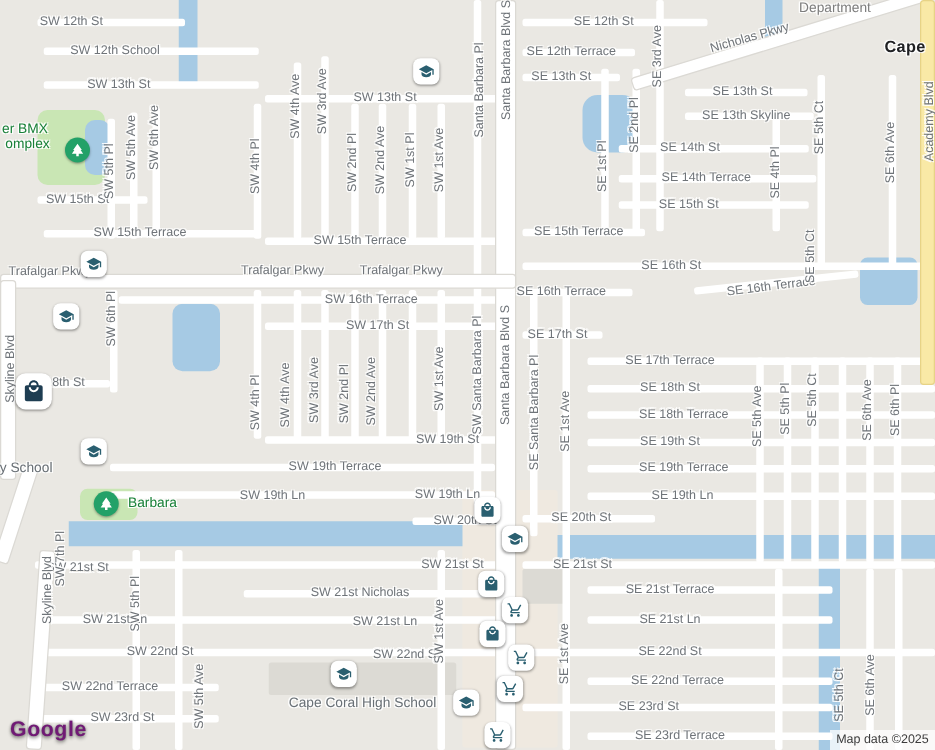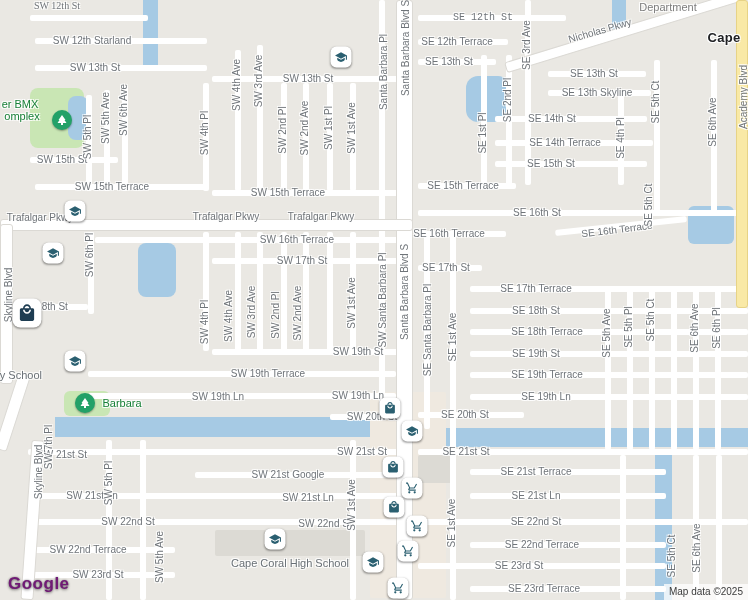--- a/index.html
+++ b/index.html
@@ -146,25 +146,25 @@
       <div class="road minor" style="left: 620px; top: 455px; width: 6px; height: 145px;"></div>
       <div class="road minor" style="left: 693px; top: 455px; width: 6px; height: 145px;"></div>
       <div class="road minor" style="left: 716px; top: 455px; width: 6px; height: 145px;"></div>
       <div class="road major" style="left: 396px; top: 0px; width: 17px; height: 600px;"></div>
       <div class="road major" style="left: 0px; top: 219px; width: 413px; height: 12px;"></div>
       <div class="road major" style="left: 500px; top: 24px; width: 262px; height: 11px; transform: rotate(-17deg);"></div>
       <div class="road yellow" style="left: 736px; top: 0px; width: 12px; height: 308px;"></div>
       <div class="road major" style="left: 0px; top: 224px; width: 13px; height: 160px;"></div>
       <div class="road major" style="left: 6px; top: 372px; width: 13px; height: 80px; transform: rotate(18deg);"></div>
       <div class="road major" style="left: 26px; top: 440px; width: 13px; height: 160px; transform: rotate(4deg);"></div>
-      <div class="lbl st" style="left: 57px; top: 6px; transform: translate(-50%, -50%) rotate(0deg); font-family: Liberation Serif, serif;">SW 12th St</div>
-      <div class="lbl st" style="left: 92px; top: 41px; transform: translate(-50%, -50%) rotate(0deg);">SW 12th Starland</div>
+      <div class="lbl st" style="left: 57px; top: 18px; transform: translate(-50%, -50%) rotate(0deg);">SW 12th St</div>
+      <div class="lbl st" style="left: 92px; top: 41px; transform: translate(-50%, -50%) rotate(0deg);">SW 12th School</div>
       <div class="lbl st" style="left: 95px; top: 68px; transform: translate(-50%, -50%) rotate(0deg);">SW 13th St</div>
       <div class="lbl st" style="left: 308px; top: 79px; transform: translate(-50%, -50%) rotate(0deg);">SW 13th St</div>
-      <div class="lbl st" style="left: 483px; top: 18px; transform: translate(-50%, -50%) rotate(0deg); font-family: Liberation Mono, monospace;">SE 12th St</div>
+      <div class="lbl st" style="left: 483px; top: 18px; transform: translate(-50%, -50%) rotate(0deg);">SE 12th St</div>
       <div class="lbl st" style="left: 457px; top: 42px; transform: translate(-50%, -50%) rotate(0deg);">SE 12th Terrace</div>
       <div class="lbl st" style="left: 449px; top: 62px; transform: translate(-50%, -50%) rotate(0deg);">SE 13th St</div>
       <div class="lbl st" style="left: 594px; top: 74px; transform: translate(-50%, -50%) rotate(0deg);">SE 13th St</div>
       <div class="lbl st" style="left: 597px; top: 93px; transform: translate(-50%, -50%) rotate(0deg);">SE 13th Skyline</div>
       <div class="lbl st" style="left: 552px; top: 119px; transform: translate(-50%, -50%) rotate(0deg);">SE 14th St</div>
       <div class="lbl st" style="left: 565px; top: 143px; transform: translate(-50%, -50%) rotate(0deg);">SE 14th Terrace</div>
       <div class="lbl st" style="left: 551px; top: 164px; transform: translate(-50%, -50%) rotate(0deg);">SE 15th St</div>
       <div class="lbl st" style="left: 62px; top: 160px; transform: translate(-50%, -50%) rotate(0deg);">SW 15th St</div>
       <div class="lbl st" style="left: 112px; top: 187px; transform: translate(-50%, -50%) rotate(0deg);">SW 15th Terrace</div>
       <div class="lbl st" style="left: 288px; top: 193px; transform: translate(-50%, -50%) rotate(0deg);">SW 15th Terrace</div>
@@ -187,21 +187,21 @@
       <div class="lbl st" style="left: 268px; top: 374px; transform: translate(-50%, -50%) rotate(0deg);">SW 19th Terrace</div>
       <div class="lbl st" style="left: 547px; top: 375px; transform: translate(-50%, -50%) rotate(0deg);">SE 19th Terrace</div>
       <div class="lbl st" style="left: 218px; top: 397px; transform: translate(-50%, -50%) rotate(0deg);">SW 19th Ln</div>
       <div class="lbl st" style="left: 358px; top: 396px; transform: translate(-50%, -50%) rotate(0deg);">SW 19th Ln</div>
       <div class="lbl st" style="left: 546px; top: 397px; transform: translate(-50%, -50%) rotate(0deg);">SE 19th Ln</div>
       <div class="lbl st" style="left: 372px; top: 417px; transform: translate(-50%, -50%) rotate(0deg);">SW 20th St</div>
       <div class="lbl st" style="left: 465px; top: 415px; transform: translate(-50%, -50%) rotate(0deg);">SE 20th St</div>
       <div class="lbl st" style="left: 62px; top: 455px; transform: translate(-50%, -50%) rotate(0deg);">SW 21st St</div>
       <div class="lbl st" style="left: 362px; top: 452px; transform: translate(-50%, -50%) rotate(0deg);">SW 21st St</div>
       <div class="lbl st" style="left: 466px; top: 452px; transform: translate(-50%, -50%) rotate(0deg);">SE 21st St</div>
-      <div class="lbl st" style="left: 288px; top: 475px; transform: translate(-50%, -50%) rotate(0deg);">SW 21st Google</div>
+      <div class="lbl st" style="left: 288px; top: 475px; transform: translate(-50%, -50%) rotate(0deg);">SW 21st Nicholas</div>
       <div class="lbl st" style="left: 536px; top: 472px; transform: translate(-50%, -50%) rotate(0deg);">SE 21st Terrace</div>
       <div class="lbl st" style="left: 92px; top: 496px; transform: translate(-50%, -50%) rotate(0deg);">SW 21st Ln</div>
       <div class="lbl st" style="left: 308px; top: 498px; transform: translate(-50%, -50%) rotate(0deg);">SW 21st Ln</div>
       <div class="lbl st" style="left: 536px; top: 496px; transform: translate(-50%, -50%) rotate(0deg); text-align: center;">SE 21st Ln</div>
       <div class="lbl st" style="left: 128px; top: 522px; transform: translate(-50%, -50%) rotate(0deg);">SW 22nd St</div>
       <div class="lbl st" style="left: 325px; top: 524px; transform: translate(-50%, -50%) rotate(0deg);">SW 22nd St</div>
       <div class="lbl st" style="left: 536px; top: 522px; transform: translate(-50%, -50%) rotate(0deg);">SE 22nd St</div>
       <div class="lbl st" style="left: 88px; top: 550px; transform: translate(-50%, -50%) rotate(0deg);">SW 22nd Terrace</div>
       <div class="lbl st" style="left: 542px; top: 545px; transform: translate(-50%, -50%) rotate(0deg);">SE 22nd Terrace</div>
       <div class="lbl st" style="left: 98px; top: 575px; transform: translate(-50%, -50%) rotate(0deg);">SW 23rd St</div>

